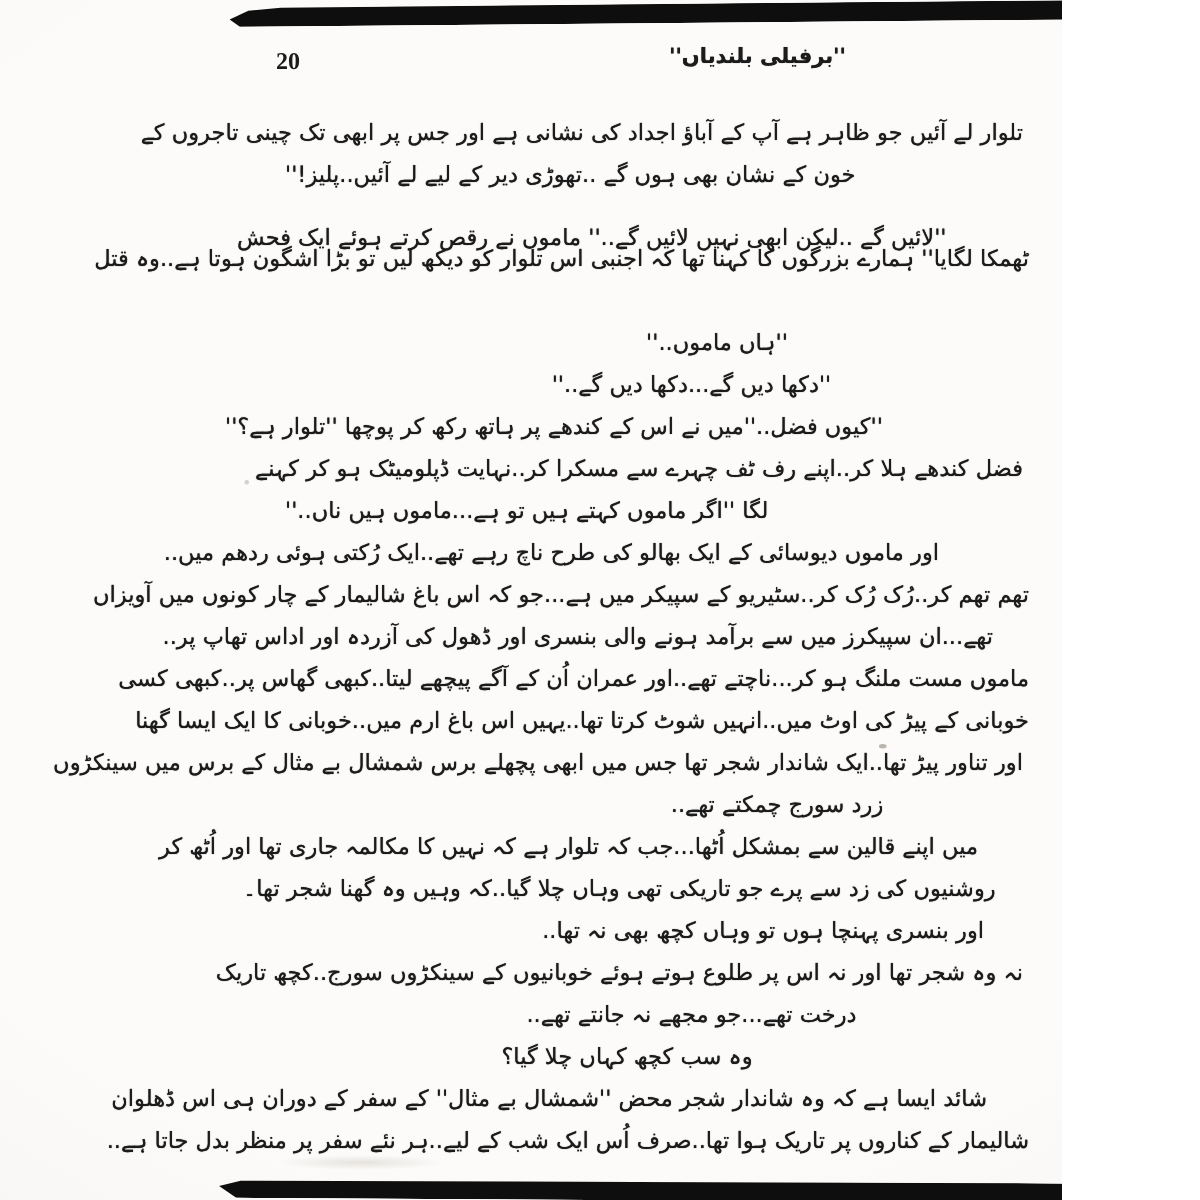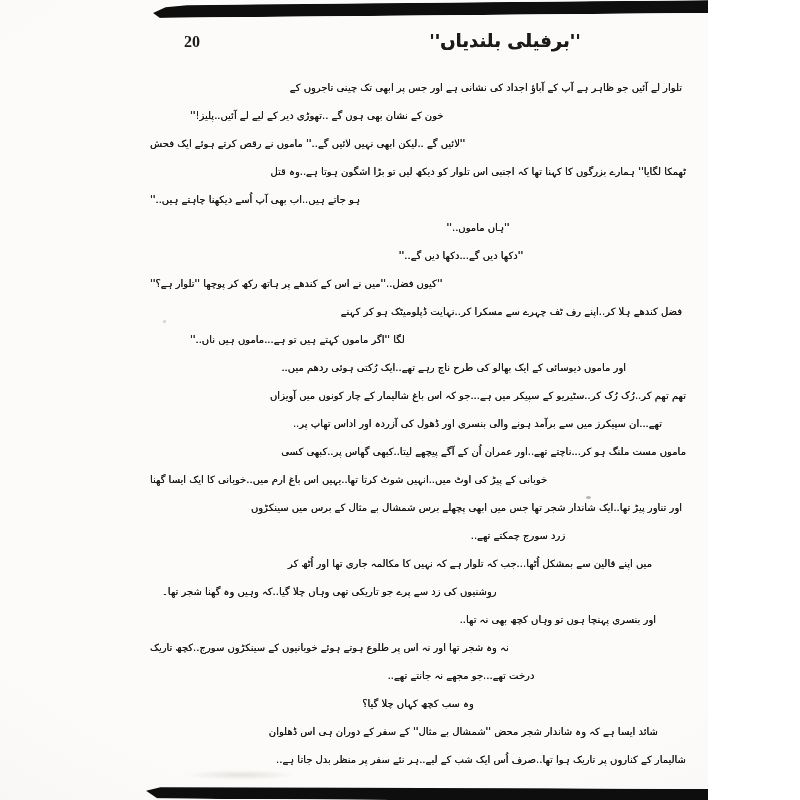--- a/index.html
+++ b/index.html
@@ -20,26 +20,26 @@
     transform:rotate(0.35deg);transform-origin:100% 100%;
     clip-path:polygon(0 40%,2.5% 12%,100% 0,100% 100%,2% 100%);
     box-shadow:0 -2px 2px rgba(0,0,0,0.12);
   }
   .pagenum{
     position:absolute;top:33px;left:184px;
     font-family:"Liberation Serif",serif;font-weight:bold;font-size:16px;
   }
   .title{
     position:absolute;top:30px;left:395px;width:220px;text-align:center;
-    direction:rtl;font-weight:bold;font-size:18px;white-space:nowrap;
+    direction:rtl;font-weight:bold;font-size:14px;white-space:nowrap;
     text-shadow:0 0 0.5px currentColor;
   }
   .ln{
     position:absolute;left:150px;width:536px;height:28px;line-height:28px;
-    font-size:10px;direction:rtl;white-space:nowrap;box-sizing:border-box;
+    font-size:15px;direction:rtl;white-space:nowrap;box-sizing:border-box;
     text-shadow:0 0 0.6px currentColor;
   }
   .speck{position:absolute;background:#b9b5ae;border-radius:50%;}
   .speck.s1{left:586px;top:496px;width:5px;height:3px;}
   .speck.s2{left:163px;top:320px;width:3px;height:3px;opacity:.6;}
   .smudge{
     position:absolute;left:186px;top:770px;width:110px;height:10px;
     background:radial-gradient(closest-side,#e6e3de,rgba(230,227,222,0));
   }
 </style>
@@ -48,23 +48,22 @@
 
 <div class="scan">
 
   <div class="bar top"></div>
 
   <div class="pagenum">20</div>
   <div class="title">''برفیلی بلندیاں''</div>
 
   <div class="ln" style="top:74px;text-align:right;padding-right:4px">تلوار لے آئیں جو ظاہر ہے آپ کے آباؤ اجداد کی نشانی ہے اور جس پر ابھی تک چینی تاجروں کے</div>
   <div class="ln" style="top:102px;text-align:left;padding-left:40px">خون کے نشان بھی ہوں گے ..تھوڑی دیر کے لیے لے آئیں..پلیز!''</div>
-  <div class="ln" style="top:130px;text-align:left;padding-right:55px">''لائیں گے ..لیکن ابھی نہیں لائیں گے..'' ماموں نے رقص کرتے ہوئے ایک فحش</div>
+  <div class="ln" style="top:144px;text-align:right;padding-right:55px">''لائیں گے ..لیکن ابھی نہیں لائیں گے..'' ماموں نے رقص کرتے ہوئے ایک فحش</div>
   <div class="ln" style="top:158px;text-align:right">ٹھمکا لگایا'' ہمارے بزرگوں کا کہنا تھا کہ اجنبی اس تلوار کو دیکھ لیں تو بڑا اشگون ہوتا ہے..وہ قتل</div>
-  <div class="ln" style="top:186px;text-align:left">ہو جاتے ہیں..اب بھی آپ اُسے دیکھنا چاہتے ہیں..''</div>
   <div class="ln" style="top:214px;text-align:center;padding-left:120px">''ہاں ماموں..''</div>
   <div class="ln" style="top:242px;text-align:center;padding-left:86px">''دکھا دیں گے...دکھا دیں گے..''</div>
   <div class="ln" style="top:270px;text-align:left;padding-right:28px">''کیوں فضل..''میں نے اس کے کندھے پر ہاتھ رکھ کر پوچھا ''تلوار ہے؟''</div>
   <div class="ln" style="top:298px;text-align:right;padding-right:4px">فضل کندھے ہلا کر..اپنے رف ٹف چہرے سے مسکرا کر..نہایت ڈپلومیٹک ہو کر کہنے</div>
   <div class="ln" style="top:326px;text-align:left;padding-left:40px">لگا ''اگر ماموں کہتے ہیں تو ہے...ماموں ہیں ناں..''</div>
   <div class="ln" style="top:354px;text-align:right;padding-right:60px">اور ماموں دیوسائی کے ایک بھالو کی طرح ناچ رہے تھے..ایک رُکتی ہوئی ردھم میں..</div>
   <div class="ln" style="top:382px;text-align:right">تھم تھم کر..رُک رُک کر..سٹیریو کے سپیکر میں ہے...جو کہ اس باغ شالیمار کے چار کونوں میں آویزاں</div>
   <div class="ln" style="top:410px;text-align:right;padding-right:24px">تھے...ان سپیکرز میں سے برآمد ہونے والی بنسری اور ڈھول کی آزردہ اور اداس تھاپ پر..</div>
   <div class="ln" style="top:438px;text-align:right">ماموں مست ملنگ ہو کر...ناچتے تھے..اور عمران اُن کے آگے پیچھے لیتا..کبھی گھاس پر..کبھی کسی</div>
   <div class="ln" style="top:466px;text-align:left">خوبانی کے پیڑ کی اوٹ میں..انہیں شوٹ کرتا تھا..یہیں اس باغ ارم میں..خوبانی کا ایک ایسا گھنا</div>

